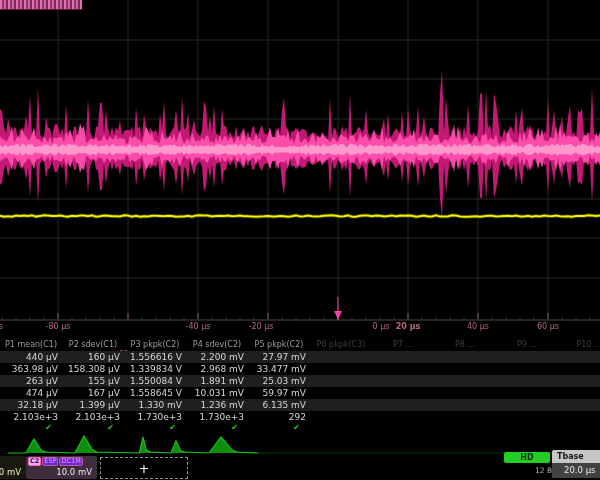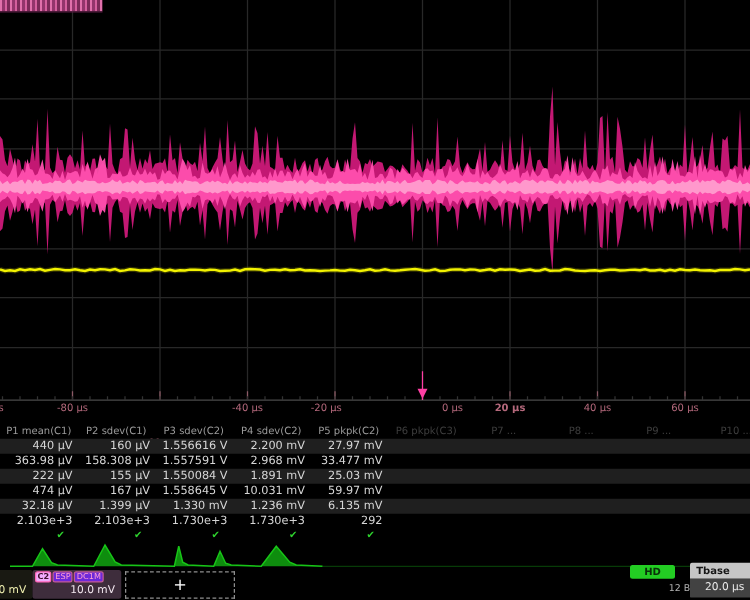--- a/index.html
+++ b/index.html
@@ -45,21 +45,21 @@
   .chip.c2-solid{color:#3c0f2b;border-color:#ff66b8;background:#f0abfc;font-weight:bold;}
   .chip.c2{color:#ff9fd0;border-color:#c25a96;background:#6d28d9;}
   .desc-val{font-size:8.5px;line-height:12px;text-align:right;padding-right:3px;}
   #desc-c1 .desc-val{color:#f0f0b0;}
   #desc-c2 .desc-val{color:#f2e7ef;}
 
   #add-box{position:absolute;left:100px;top:457px;width:88px;height:22px;
     border:1px dashed #8f8f8f;box-sizing:border-box;display:flex;
     align-items:center;justify-content:center;color:#ffffff;font-size:13px;line-height:13px;}
 
-  #hd-badge{position:absolute;left:504px;top:452px;width:36px;height:11px;
+  #hd-badge{position:absolute;left:504px;top:452px;width:46px;height:11px;
     background:#23cd23;color:#0a320a;font-weight:bold;font-size:8px;line-height:11px;
     text-align:center;border-radius:2px;}
   #hd-sub{position:absolute;left:530px;top:466px;width:36px;color:#b3b3b3;
     font-size:7.5px;text-align:center;}
 
   #tbase-box{position:absolute;left:552px;top:450px;width:100px;height:29px;
     border-radius:2px;overflow:hidden;}
   #tbase-head{background:#c6c6c6;color:#161616;font-size:8px;line-height:13px;
     padding:0 5px;font-weight:bold;}
   #tbase-val{background:#424242;color:#ececec;font-size:8.5px;line-height:15px;
@@ -152,31 +152,31 @@
     </svg>
 
   <div id="trace-badge"></div>
 
   <div id="axis-labels">
       <div class="tlabel" style="left: -12px;">-100 µs</div>
       <div class="tlabel" style="left: 58px;">-80 µs</div>
       <div class="tlabel" style="left: 128px; margin-top: 28px;">-60 µs</div>
       <div class="tlabel" style="left: 198px;">-40 µs</div>
       <div class="tlabel" style="left: 261px;">-20 µs</div>
-      <div class="tlabel" style="left: 338px; padding-left: 48px;">0 µs</div>
+      <div class="tlabel" style="left: 357px; padding-left: 48px;">0 µs</div>
       <div class="tlabel" style="left: 408px; font-weight: bold;">20 µs</div>
       <div class="tlabel" style="left: 478px;">40 µs</div>
       <div class="tlabel" style="left: 548px;">60 µs</div>
     </div>
 
   <div id="mtable">
       <div class="mt-row mt-header">
         <div class="mt-cell">P1 mean(C1)</div>
         <div class="mt-cell">P2 sdev(C1)</div>
-        <div class="mt-cell">P3 sdev(C2)</div>
+        <div class="mt-cell">P3 pkpk(C2)</div>
         <div class="mt-cell">P4 sdev(C2)</div>
         <div class="mt-cell">P5 pkpk(C2)</div>
         <div class="mt-cell dim">P6 pkpk(C3)</div>
         <div class="mt-cell dim">P7 ...</div>
         <div class="mt-cell dim">P8 ...</div>
         <div class="mt-cell dim">P9 ...</div>
         <div class="mt-cell dim">P10 ...</div>
       </div>
       <div class="mt-row stripe">
         <div class="mt-cell">440 µV</div>
@@ -186,31 +186,31 @@
         <div class="mt-cell">27.97 mV</div>
         <div class="mt-cell dim"></div>
         <div class="mt-cell dim"></div>
         <div class="mt-cell dim"></div>
         <div class="mt-cell dim"></div>
         <div class="mt-cell dim"></div>
       </div>
       <div class="mt-row ">
         <div class="mt-cell">363.98 µV</div>
         <div class="mt-cell">158.308 µV</div>
-        <div class="mt-cell">1.557591 V</div>
+        <div class="mt-cell">1.339834 V</div>
         <div class="mt-cell">2.968 mV</div>
         <div class="mt-cell">33.477 mV</div>
         <div class="mt-cell dim"></div>
         <div class="mt-cell dim"></div>
         <div class="mt-cell dim"></div>
         <div class="mt-cell dim"></div>
         <div class="mt-cell dim"></div>
       </div>
       <div class="mt-row stripe">
-        <div class="mt-cell">222 µV</div>
+        <div class="mt-cell">263 µV</div>
         <div class="mt-cell">155 µV</div>
         <div class="mt-cell">1.550084 V</div>
         <div class="mt-cell">1.891 mV</div>
         <div class="mt-cell">25.03 mV</div>
         <div class="mt-cell dim"></div>
         <div class="mt-cell dim"></div>
         <div class="mt-cell dim"></div>
         <div class="mt-cell dim"></div>
         <div class="mt-cell dim"></div>
       </div>

